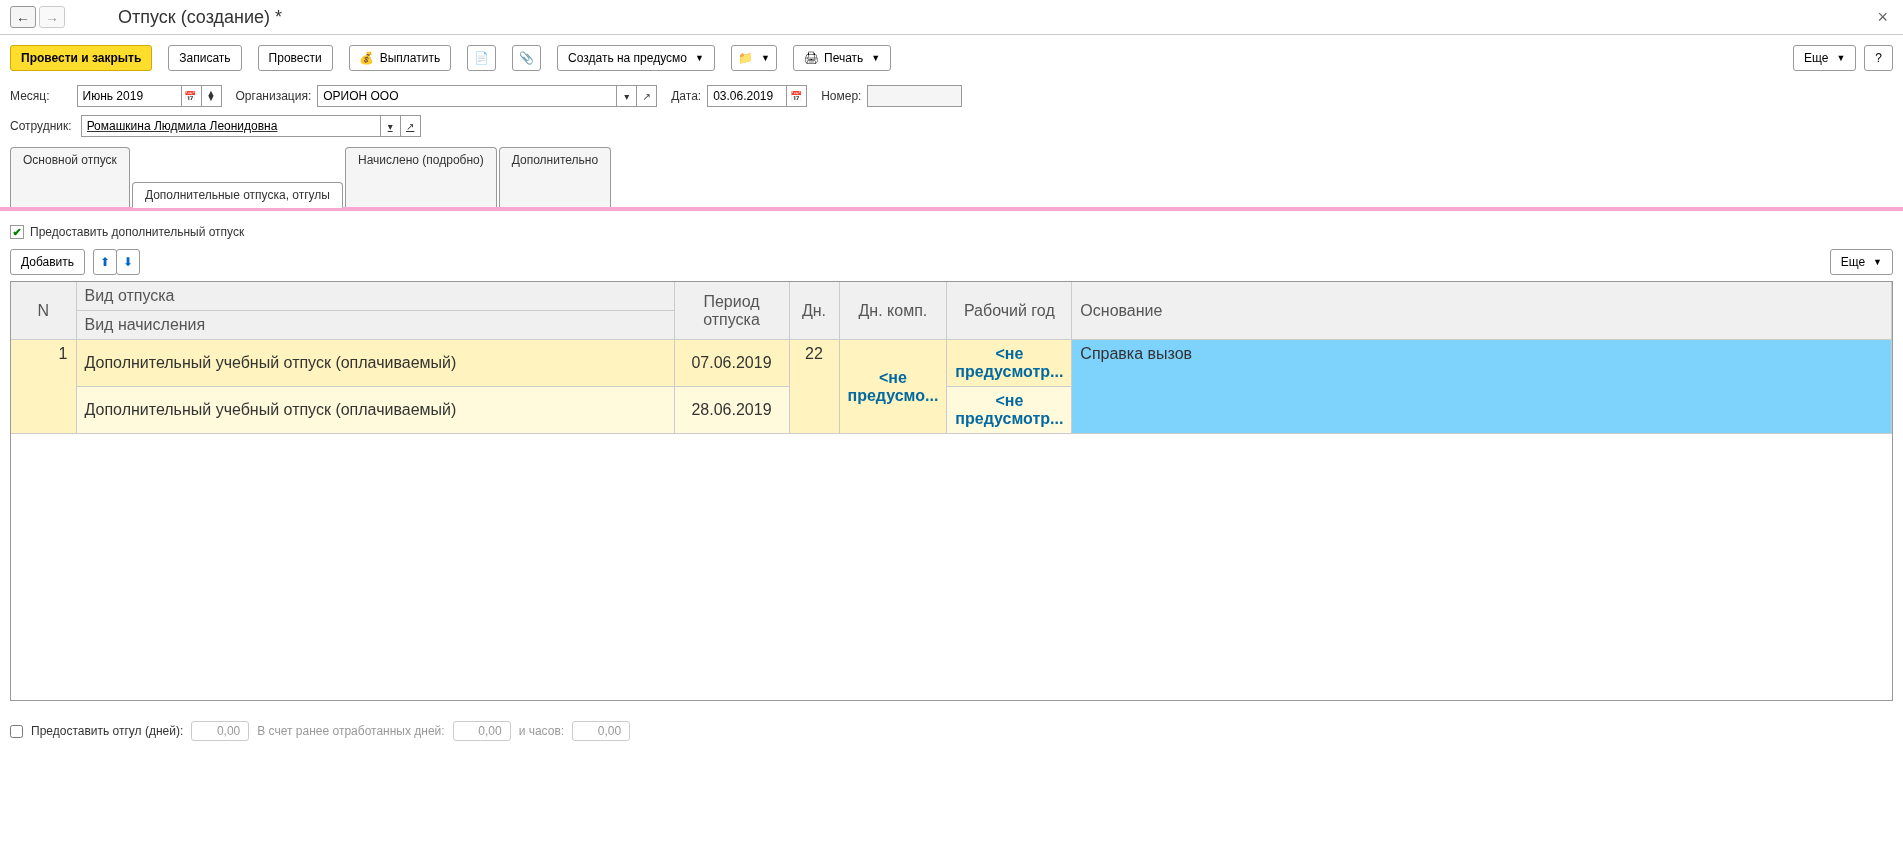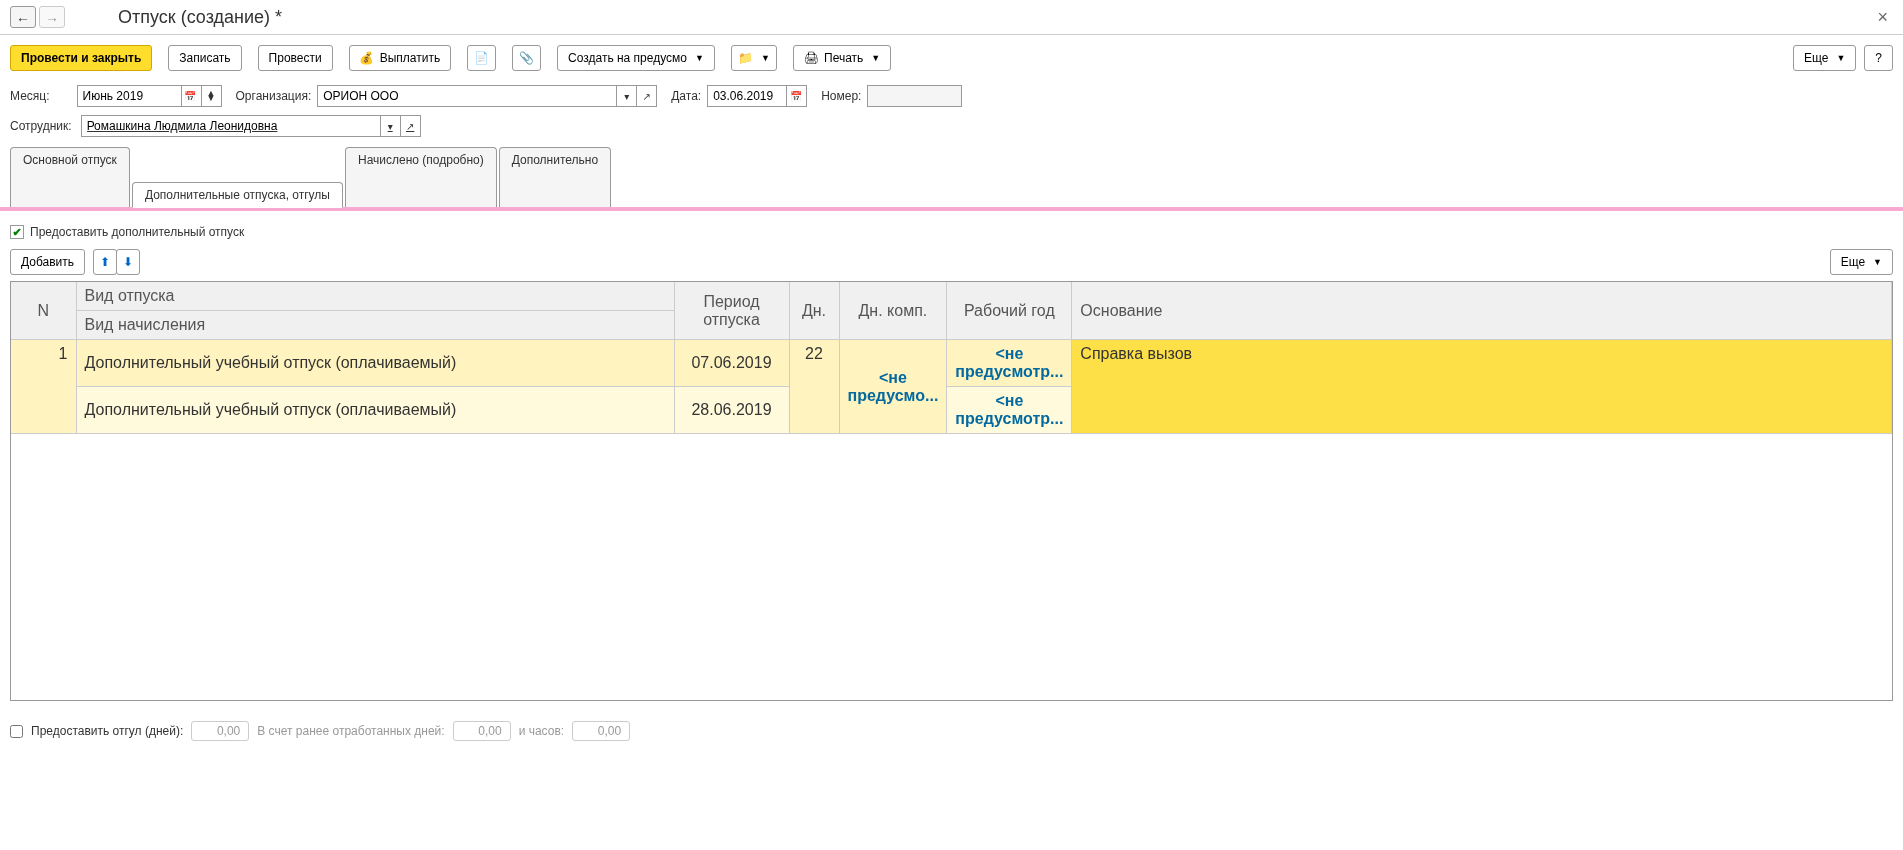--- a/index.html
+++ b/index.html
@@ -40,21 +40,21 @@
 .data-table th { background: #f0f0f0; font-weight: normal; color: #555; }
 .data-table .col-n { width: 65px; text-align: center; }
 .data-table .col-type { width: 598px; }
 .data-table .col-period { width: 115px; text-align: center; }
 .data-table .col-days { width: 50px; text-align: center; }
 .data-table .col-comp { width: 85px; text-align: center; }
 .data-table .col-year { width: 120px; text-align: center; }
 .data-table .col-basis { }
 .data-table td.muted { color: #0369a1; font-weight: bold; }
 .row-sel td { background: #fff3bf; }
-.row-sel td.yellow-highlight { background: #fde047; }
+.row-sel td.yellow-highlight { background: #7dd3fc; }
 .row-sel2 td { background: #fffadb; }
 .table-wrapper { border:1px solid #999; height: 420px; overflow: auto; }
 .data-table { border: none; }
 
 .footer { padding: 10px 10px; display: flex; flex-direction: row; gap: 8px; }
 .footer-row { display: flex; align-items: center; gap: 8px; }
 .num-box { border: 1px solid #ccc; padding: 2px 8px; width: 58px; text-align: right; font-size: 12px; height: 20px; background: #fff; color: #999; border-radius: 3px;}
 .printer-icon::before { content: "🖨"; font-size: 12px; }
 .clip-icon::before { content: "📎"; font-size: 12px; }
 .doc-icon::before { content: "📄"; font-size: 12px; }

